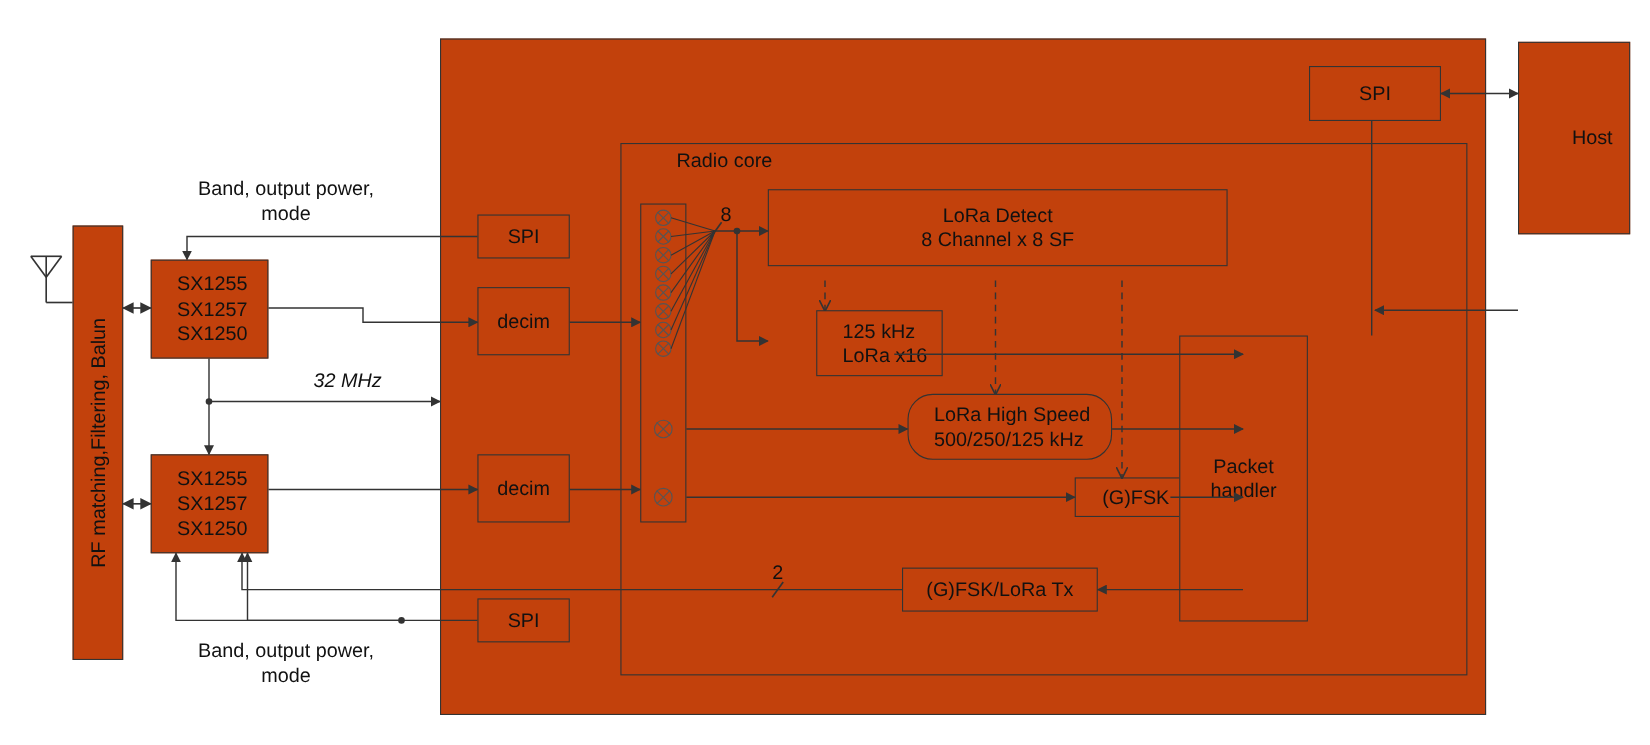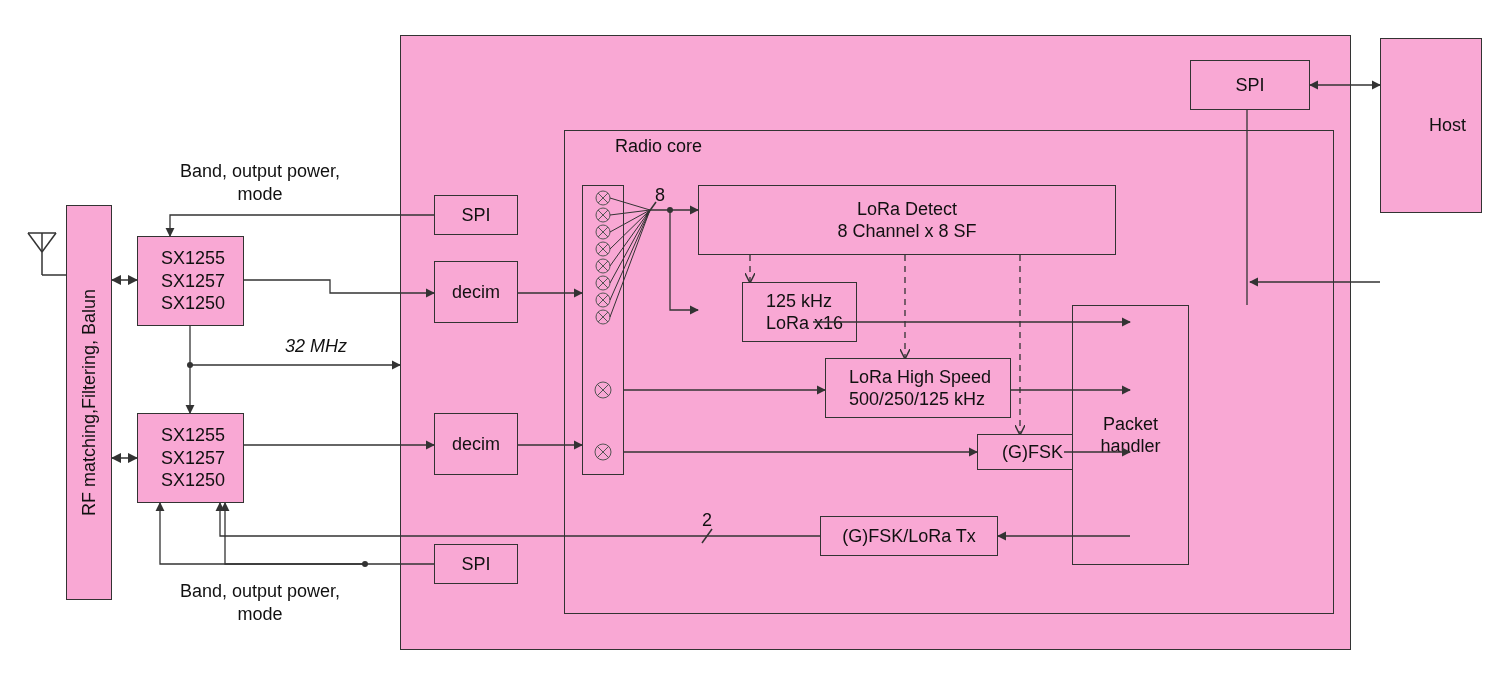--- a/index.html
+++ b/index.html
@@ -1,17 +1,17 @@
 <!DOCTYPE html>
 <html><head>
 <meta charset="utf-8">
 <style>
   html,body{margin:0;padding:0;background:#fff;font-family:"Segoe UI","Helvetica Neue",Arial,sans-serif;font-size:18px;color:#111;}
   .stage{position:relative;width:1500px;height:677px;}
-  .box{position:absolute;border:1.5px solid #333;background:#f9a8d4;box-sizing:border-box;}
+  .box{position:absolute;border:1.5px solid #333;background:#c2410c;box-sizing:border-box;}
   .lbl{position:absolute;white-space:nowrap;}
   .center{display:flex;flex-direction:column;align-items:center;justify-content:center;text-align:center;line-height:1.25;}
   .left{display:flex;flex-direction:column;align-items:flex-start;justify-content:center;text-align:left;line-height:1.25;padding-left:23px;}
   .vtxt{writing-mode:vertical-rl;transform:rotate(180deg);}
   svg.arrows{position:absolute;left:0;top:0;width:1500px;height:677px;pointer-events:none;}
 </style>
 </head>
 <body>
 
 <div class="stage">
@@ -48,31 +48,31 @@
   <div class="box center" style="left:434px;top:413px;width:84px;height:62px;">
     <span>decim</span>
   </div>
 
   <div class="box center" style="left:434px;top:544px;width:84px;height:40px;">
     <span>SPI</span>
   </div>
 
   <div class="box" style="left:582px;top:185px;width:42px;height:290px;"></div>
 
-  <div class="box center" style="left:698px;top:185px;width:418px;height:70px;">
+  <div class="box center" style="left:698px;top:172px;width:418px;height:70px;">
     <span>LoRa Detect</span>
     <span>8 Channel x 8 SF</span>
   </div>
 
   <div class="box left" style="left:698px;top:282px;width:115px;height:60px;margin-left:44px;">
     <span>125 kHz</span>
     <span>LoRa x16</span>
   </div>
 
-  <div class="box left" style="left:825px;top:358px;width:186px;height:60px;">
+  <div class="box left" style="left:825px;top:358px;width:186px;height:60px;border-radius:23px;">
     <span>LoRa High Speed</span>
     <span>500/250/125 kHz</span>
   </div>
 
   <div class="box center" style="left:977px;top:434px;width:111px;height:36px;">
     <span>(G)FSK</span>
   </div>
 
   <div class="box center" style="left:820px;top:516px;width:178px;height:40px;">
     <span>(G)FSK/LoRa Tx</span>

